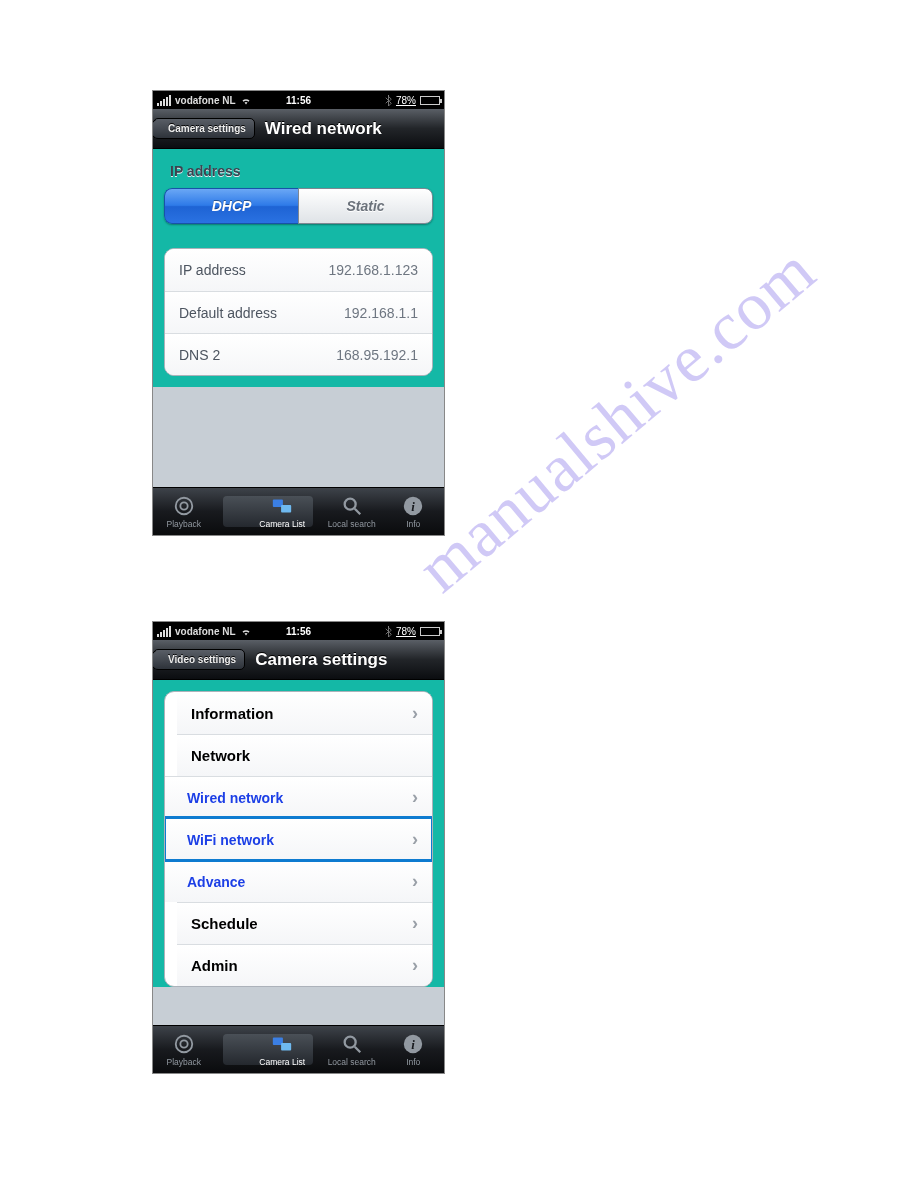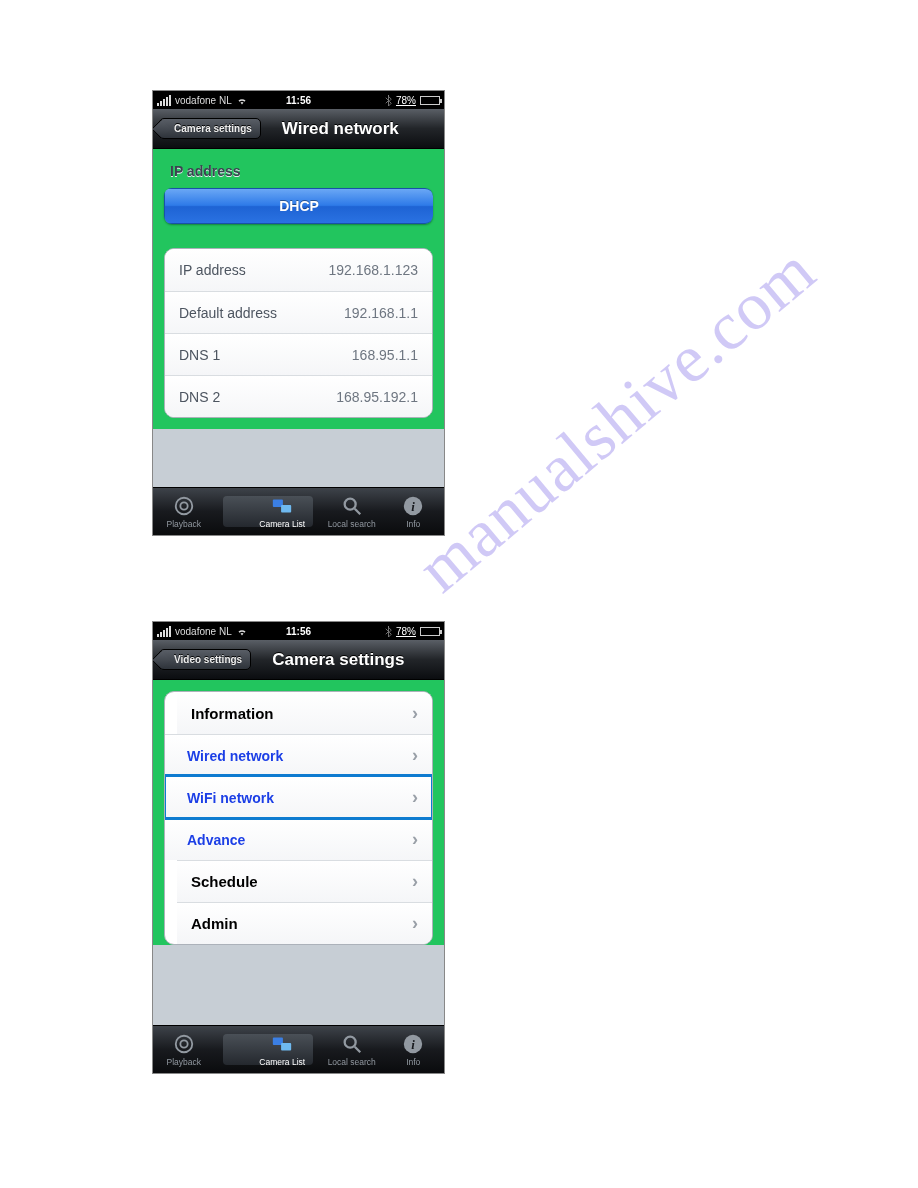--- a/index.html
+++ b/index.html
@@ -44,39 +44,39 @@
     padding: 0 4px;
     gap: 4px;
   }
   .sb-signal { display: inline-flex; align-items: flex-end; gap: 1px; }
   .sb-signal span { width: 2px; background: #ddd; }
   .sb-signal span:nth-child(1){height:3px}
   .sb-signal span:nth-child(2){height:5px}
   .sb-signal span:nth-child(3){height:7px}
   .sb-signal span:nth-child(4){height:9px}
   .sb-signal span:nth-child(5){height:11px}
-  .sb-carrier { font-weight: 400; }
+  .sb-carrier { font-weight: 700; }
   .sb-time { position: absolute; left: 50%; transform: translateX(-50%); font-weight: bold; color: #fff; }
   .sb-right { margin-left: auto; display: flex; align-items: center; gap: 4px; color: #bbb; }
   .sb-batt-pct { font-weight: 500; color: #fff; text-decoration: underline; }
   .sb-batt { width: 20px; height: 9px; border: 1px solid #ccc; position: relative; }
   .sb-batt:after { content:""; position:absolute; right:-3px; top:2px; width:2px; height:4px; background:#ccc; }
   .sb-batt-fill { background:#fff; height:100%; width:78%; }
   svg.wifi { width:12px; height:9px; }
   svg.bt { width:7px; height:11px; }
 
   
   .navbar {
     height: 40px;
     background: linear-gradient(#5a5f66, #222529 50%, #0b0d10);
     border-bottom: 1px solid #000;
     display: flex;
     align-items: center;
-    padding: 0 6px;
-    gap: 21px;
+    padding: 0 0;
+    gap: 10px;
     color: #fff;
     position: relative;
   }
   .navtitle {
     font-size: 17px;
     font-weight: bold;
     text-shadow: 0 -1px 0 #000;
     white-space: nowrap;
   }
   .backbtn {
@@ -100,21 +100,21 @@
     background: linear-gradient(135deg, #595e66, #2e333a);
     border-left: 1px solid #000;
     border-bottom: 1px solid #000;
     transform: translateY(-50%) rotate(45deg);
     border-radius: 2px;
   }
 
   
   .content {
     padding: 11px;
-    background: #22c55e;
+    background: #14b8a6;
   }
   .section-title {
     font-size: 14px;
     font-weight: bold;
     color: #3b4450;
     margin: 3px 0 9px 6px;
     text-shadow: 0 1px 0 #e7edf2;
   }
 
   .segmented {
@@ -124,20 +124,21 @@
     overflow: hidden;
     box-shadow: 0 1px 2px rgba(0,0,0,.35);
     margin-bottom: 24px;
   }
   .seg {
     flex: 1;
     display: flex; align-items: center; justify-content: center;
     font-size: 14px; font-weight: bold;
     cursor: pointer;
     border: 1px solid #7f8792;
+    font-style: italic;
   }
   .seg.active {
     background: linear-gradient(#6aa7f5, #2e7ae8 48%, #1e63d4 52%, #2a72e2);
     color: #fff;
     text-shadow: 0 -1px 0 rgba(0,0,0,.4);
     border-color: #1852a8;
   }
   .seg.inactive {
     background: linear-gradient(#ffffff, #dfe3e7);
     color: #6b727b;
@@ -241,34 +242,31 @@
   <div class="navbar">
     <button class="backbtn">Camera settings</button>
     <span class="navtitle">Wired network</span>
   </div>
 
   <div class="content">
     <div class="section-title">IP address</div>
 
     <div class="segmented">
       <div class="seg active">DHCP</div>
+      <div class="seg inactive">Static</div>
     </div>
 
     <div class="grouped">
       <div class="row">
         <span class="label">IP address</span>
         <span class="value">192.168.1.123</span>
       </div>
       <div class="row">
         <span class="label">Default address</span>
         <span class="value">192.168.1.1</span>
-      </div>
-      <div class="row">
-        <span class="label">DNS 1</span>
-        <span class="value">168.95.1.1</span>
       </div>
       <div class="row">
         <span class="label">DNS 2</span>
         <span class="value">168.95.192.1</span>
       </div>
     </div>
   </div>
 
   <div class="tabbar">
     <div class="tab">
@@ -338,20 +336,23 @@
     <button class="backbtn">Video settings</button>
     <span class="navtitle">Camera settings</span>
   </div>
 
   <div class="content" style="padding:11px 11px 0 11px">
     <div class="grouped">
       <div class="row header">
         <span class="label">Information</span>
         <span class="chev">›</span>
       </div>
+      <div class="row header">
+        <span class="label">Network</span>
+      </div>
       <div class="row sub">
         <span class="label">Wired network</span>
         <span class="chev">›</span>
       </div>
       <div class="row sub highlight">
         <span class="label">WiFi network</span>
         <span class="chev">›</span>
       </div>
       <div class="row sub">
         <span class="label">Advance</span>

